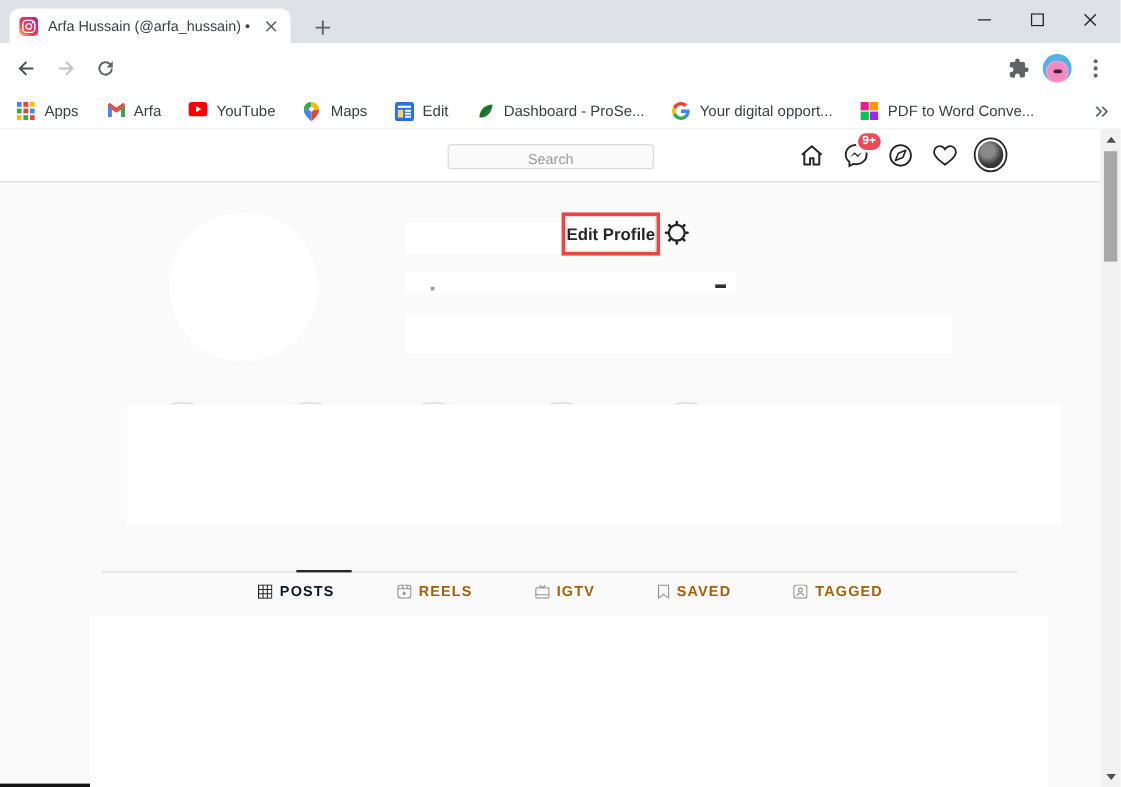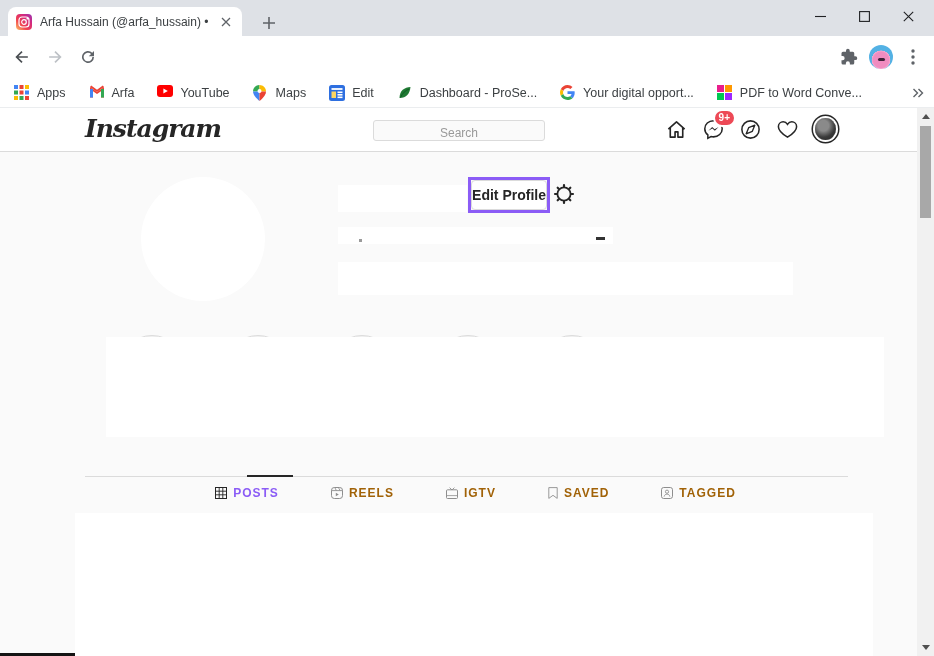--- a/index.html
+++ b/index.html
@@ -47,37 +47,37 @@
   .ig-nav-item { position:relative; width:24px; height:24px; display:flex; align-items:center; justify-content:center; }
   .dm-badge { position:absolute; top:-8px; right:-11px; background:#ed4956; color:#fff; font-size:10px; font-weight:700;
               padding:1px 4px 2px; border-radius:9px; border:2px solid #fff; line-height:11px; }
   .ig-nav-avatar { width:22px; height:22px; border-radius:50%;
                    background:radial-gradient(circle at 40% 35%, #8a8a8a 0 28%, #3a3a3a 60%, #222 100%);
                    box-shadow:0 0 0 2px #fff, 0 0 0 3.5px #262626; margin-left:3px; }
 
   .profile-avatar { position:absolute; left:141px; top:69px; width:124px; height:124px; border-radius:50%; background:#fff; }
   .ph-box { position:absolute; background:#fff; }
   .ph-username { left:338px; top:77px; width:129px; height:27px; }
-  .annotation-box { position:absolute; left:468px; top:69px; width:82px; height:36px; border:3px solid #8b5cf6; }
+  .annotation-box { position:absolute; left:468px; top:69px; width:82px; height:36px; border:3px solid #ef4444; }
   .edit-profile-btn { width:100%; height:100%; background:#fff; border:1px solid #dbdbdb; border-radius:4px;
                       font-family:"Liberation Sans", sans-serif; font-size:14px; font-weight:600; color:#262626; }
   .gear { position:absolute; left:553px; top:75px; width:22px; height:22px; }
   .ph-stats { left:338px; top:119px; width:275px; height:17px; }
   .remnant-dot { position:absolute; left:359px; top:131px; width:3px; height:3px; background:#9a9a9a; }
   .remnant-dash { position:absolute; left:596px; top:129px; width:9px; height:3px; background:#333; }
   .ph-bio { left:338px; top:154px; width:455px; height:33px; }
 
   .hl-circle { position:absolute; width:66px; height:66px; border-radius:50%; background:#f2f2f2; border:1px solid #dcdcdc; top:227px; }
   .ph-highlights { left:106px; top:229px; width:778px; height:100px; }
 
   .tab-divider { position:absolute; left:85px; top:368px; width:763px; height:1px; background:#dbdbdb; }
   .tab-indicator { position:absolute; left:247px; top:367px; width:46px; height:2px; background:#262626; }
   .ig-tabs { position:absolute; left:85px; top:378px; width:763px; display:flex; justify-content:center; gap:52px; }
   .ig-tab { display:flex; align-items:center; gap:6px; font-size:12px; font-weight:600; letter-spacing:1px; color:#a16207; }
-  .ig-tab.tab-active { color:#8b5cf6;padding-left:18px; }
+  .ig-tab.tab-active { color:#0f172a;padding-left:18px; }
   .ig-tab svg { display:block; }
 
   .ph-content { left:75px; top:405px; width:798px; height:143px; }
   .bottom-strip { position:absolute; left:0; top:545px; width:75px; height:3px; background:#141414; }
 
   
   .scrollbar { position:absolute; right:0; top:0; width:17px; height:548px; background:#f1f1f1; }
   .sb-btn { position:absolute; left:0; width:17px; height:17px; display:flex; align-items:center; justify-content:center; }
   .sb-up { top:0; } .sb-down { bottom:0; }
   .tri-up { width:0; height:0; border-left:4px solid transparent; border-right:4px solid transparent; border-bottom:5px solid #505050; }
@@ -276,21 +276,20 @@
     <div class="bm-overflow">
       <svg width="12" height="10" viewBox="0 0 12 10">
           <path d="M1.5 1l4 4-4 4M6.5 1l4 4-4 4" fill="none" stroke="#5f6368" stroke-width="1.4"></path>
         </svg>
     </div>
   </div>
 
   <div class="page">
 
     <div class="ig-header">
-      <div class="ig-logo">Instagram</div>
       <div class="ig-search">
         <svg width="11" height="11" viewBox="0 0 12 12">
             <circle cx="5" cy="5" r="3.6" fill="none" stroke="#a9a9a9" stroke-width="1.2"></circle>
             <path d="M8 8l3 3" stroke="#a9a9a9" stroke-width="1.2"></path>
           </svg>
         <span>Search</span>
       </div>
       <div class="ig-nav">
         <div class="ig-nav-item">
           <svg width="23" height="23" viewBox="0 0 24 24">

